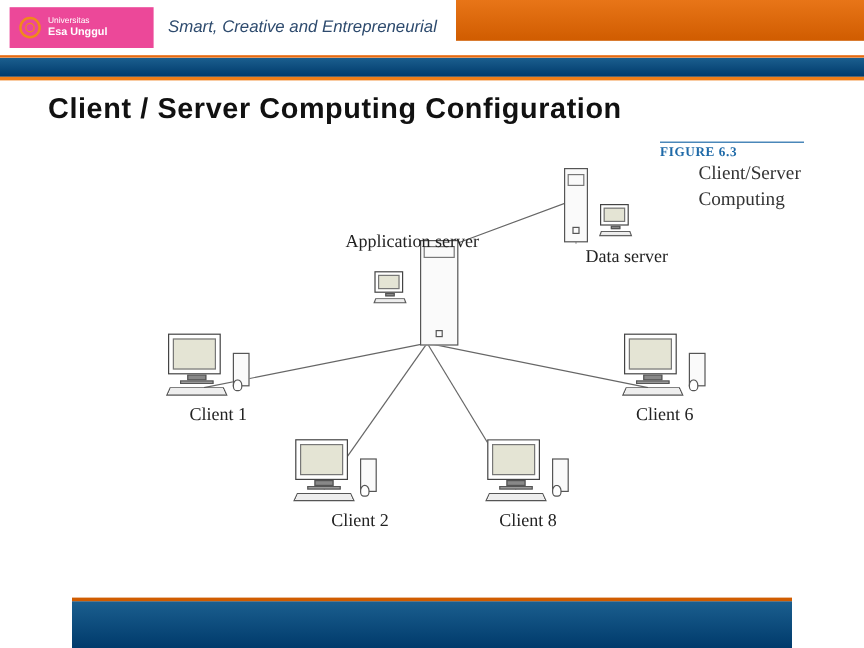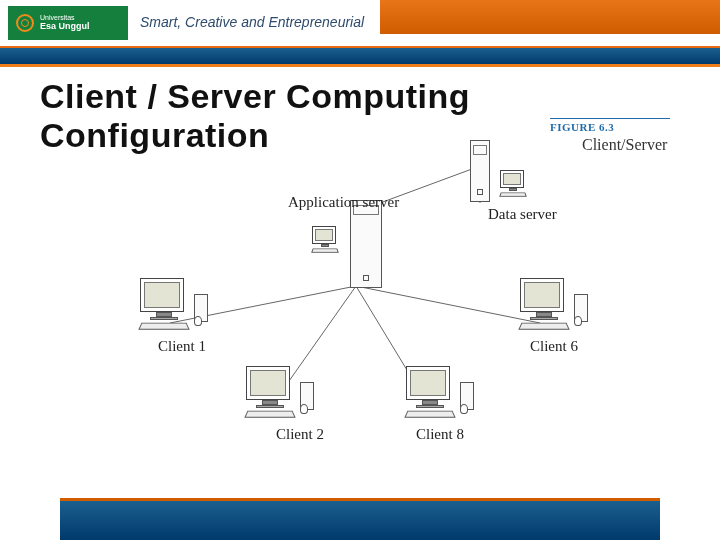--- a/index.html
+++ b/index.html
@@ -1,30 +1,30 @@
 <!DOCTYPE html>
 <html><head>
 <meta charset="utf-8">
 <style>
   * { box-sizing: border-box; margin: 0; padding: 0; }
   body { width: 720px; height: 540px; overflow: hidden; font-family: Arial, Helvetica, sans-serif; background: #fff; position: relative; }
 
   .header { height: 48px; background: #fff; position: relative; border-bottom: 2px solid #e86a10; }
-  .logo-box { position: absolute; left: 8px; top: 6px; width: 120px; height: 34px; background: #15803d; display: flex; align-items: center; padding: 0 8px; }
+  .logo-box { position: absolute; left: 8px; top: 6px; width: 120px; height: 34px; background: #ec4899; display: flex; align-items: center; padding: 0 8px; }
   .logo-mark { width: 18px; height: 18px; border: 2px solid #f08a1a; border-radius: 50%; margin-right: 6px; position: relative; }
   .logo-mark::after { content: ''; position: absolute; inset: 3px; border: 1px solid #f08a1a; border-radius: 50%; }
   .logo-text { color: #fff; font-size: 9px; font-weight: bold; line-height: 1.1; }
   .logo-text small { font-size: 7px; font-weight: normal; display: block; }
   .tagline { position: absolute; left: 140px; top: 14px; color: #2e4b6e; font-style: italic; font-size: 14px; font-weight: 500; }
   .orange-band { position: absolute; right: 0; top: 0; width: 340px; height: 34px; background: linear-gradient(#e87518, #d05c00); }
 
   .blue-band { height: 16px; background: linear-gradient(#1b5f8f, #003a6b); }
   .thin-orange { height: 3px; background: #f07e18; }
 
-  .slide-title { font-size: 34px; color: #111; padding: 10px 40px 6px; letter-spacing: 0.5px; }
+  .slide-title { font-size: 24px; color: #111; padding: 10px 40px 6px; letter-spacing: 0.5px; }
 
   .diagram-area { position: absolute; left: 50px; top: 108px; width: 620px; height: 370px; }
 
   .fig-cap { position: absolute; right: 0; top: 10px; font-family: Georgia, 'Times New Roman', serif; text-align: left; }
   .fig-num { color: #1f6aa8; font-size: 11px; font-weight: bold; letter-spacing: 0.5px; text-transform: uppercase; }
   .fig-title { font-size: 16px; color: #333; line-height: 1.25; margin-top: 2px; margin-left: 32px; }
   .fig-hr { border: none; border-top: 1px solid #1f6aa8; margin-bottom: 2px; width: 120px; }
 
   .lbl { position: absolute; font-size: 15px; color: #222; font-family: Georgia, 'Times New Roman', serif; }
 
@@ -74,20 +74,21 @@
 <div class="thin-orange"></div>
 
 <h1 class="slide-title">Client / Server Computing Configuration</h1>
 
 <div class="diagram-area">
 
   <div class="fig-cap">
     <hr class="fig-hr">
     <div class="fig-num">FIGURE 6.3</div>
     <div class="fig-title">Client/Server</div>
+    <div class="fig-title">Computing</div>
   </div>
 
   <svg class="wires" viewBox="0 0 620 370">
     <g stroke="#666" stroke-width="1" fill="none">
       <line x1="306" y1="178" x2="120" y2="215"></line>
       <line x1="306" y1="178" x2="220" y2="300"></line>
       <line x1="306" y1="178" x2="380" y2="300"></line>
       <line x1="306" y1="178" x2="490" y2="215"></line>
       <path d="M322 98 L 430 58 L 430 95"></path>
     </g>

